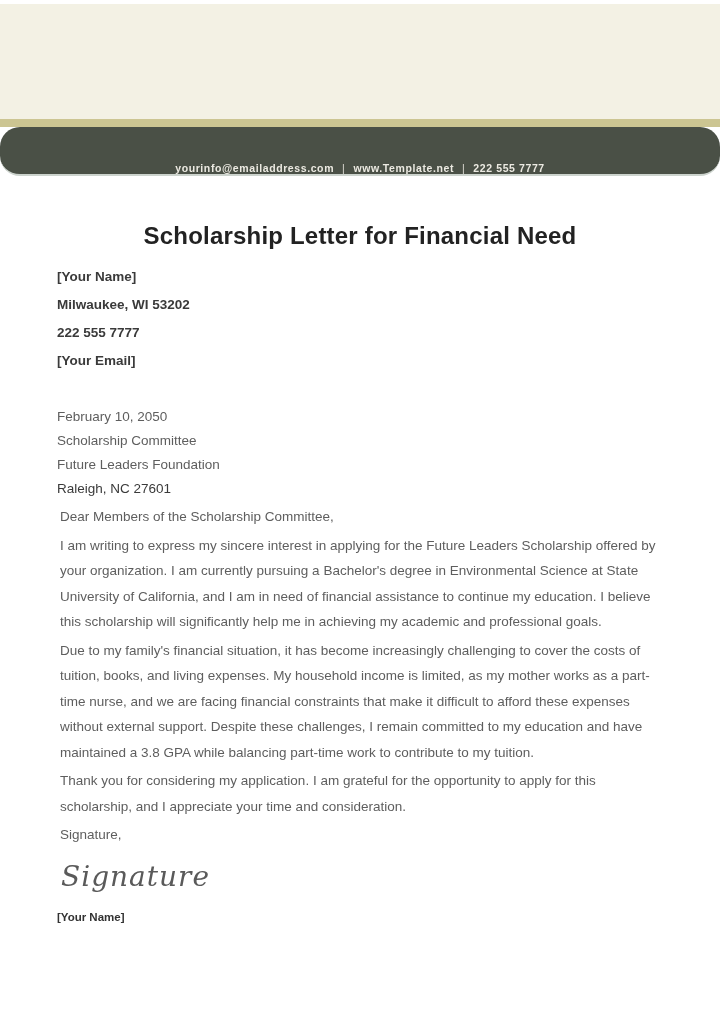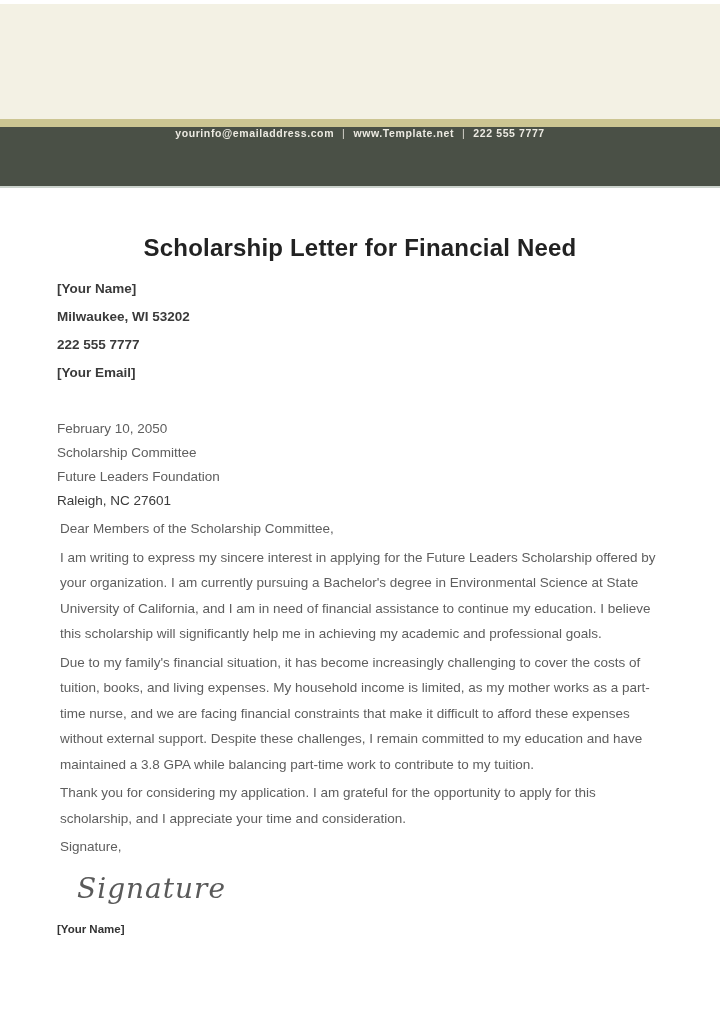--- a/index.html
+++ b/index.html
@@ -21,26 +21,27 @@
     margin-top: 4px;
     background: #f3f1e4;
   }
   .band-tan {
     width: 720px;
     height: 8px;
     background: #ccc592;
   }
   .band-dark {
     width: 720px;
-    height: 61px;
+    height: 49px;
     background: #4a5046;
     display: flex;
-    align-items: flex-start;
+    align-items: flex-end;
     justify-content: center;
     border-bottom: 2px solid #ccd3cd;
+    border-radius: 20px;
   }
   .contact-bar {
     color: #eceae2;
     font-size: 10.5px;
     font-weight: 600;
     letter-spacing: 0.6px;
     display: flex;
     align-items: center;
     gap: 8px;
     white-space: nowrap;
@@ -83,21 +84,21 @@
     font-size: 13.5px;
     color: #5e5e5e;
     line-height: 25.5px;
   }
   .body-text p { margin: 3px; }
 
   .closing { margin-top: 0; }
 
   .signature-script {
     margin-top: 12px;
-    margin-left: 20px;
+    margin-left: 4px;
     font-family: "DejaVu Serif", "Liberation Serif", serif;
     font-style: italic;
     font-size: 28px;
     font-weight: 400;
     color: #5a5a5a;
     letter-spacing: 1px;
   }
 
   .signature-name {
     margin-top: 18px;

